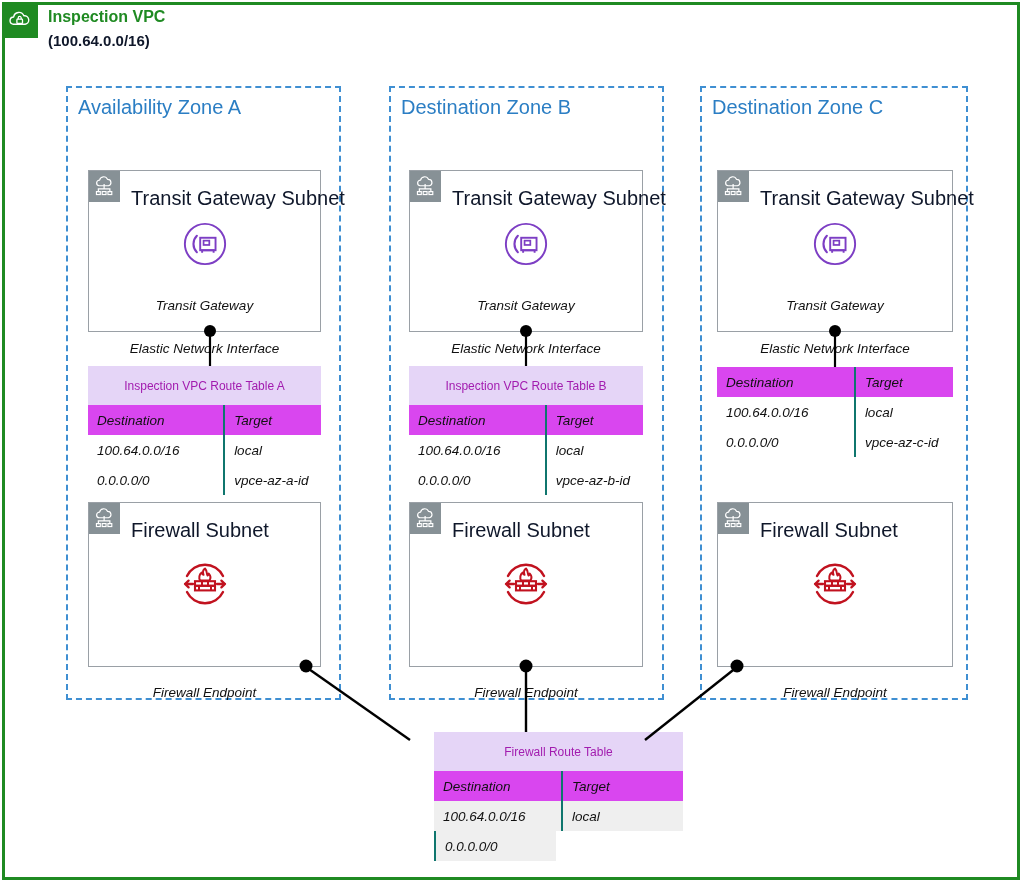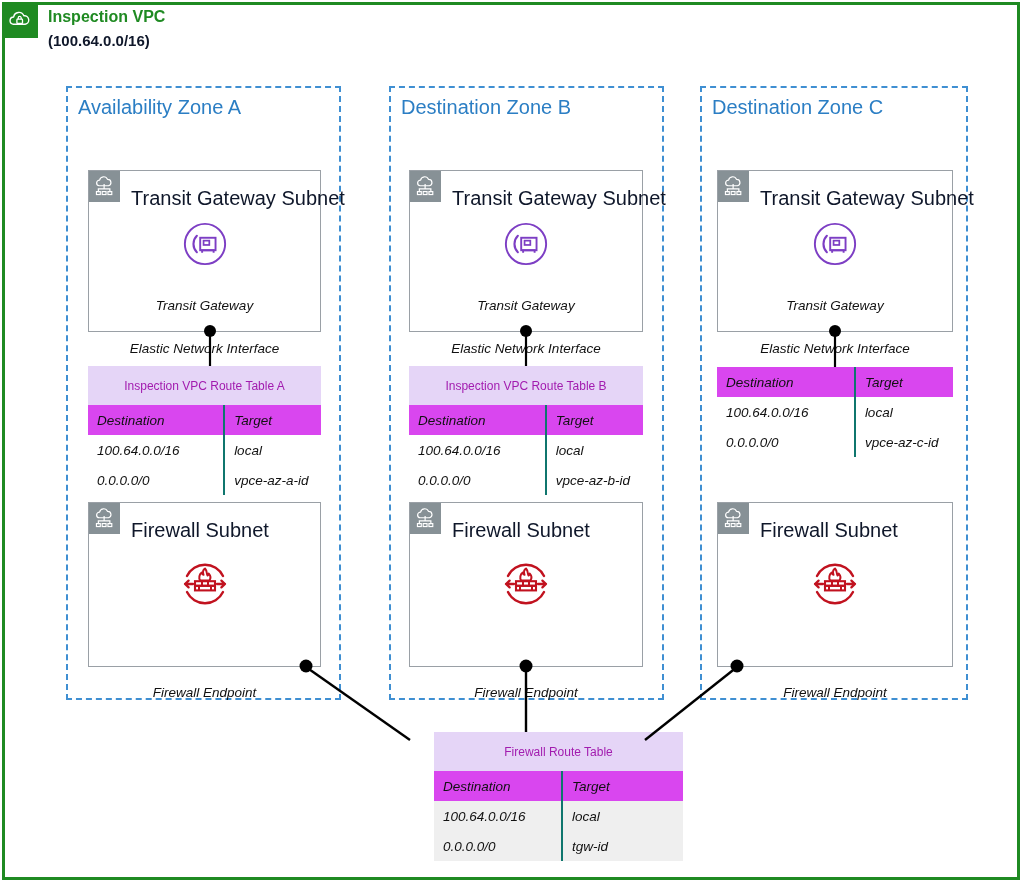--- a/index.html
+++ b/index.html
@@ -422,21 +422,20 @@
     <div class="rt-row rt-head">
       <div>Destination</div>
       <div>Target</div>
     </div>
     <div class="rt-row rt-body">
       <div>100.64.0.0/16</div>
       <div>local</div>
     </div>
     <div class="rt-row rt-body">
       <div>0.0.0.0/0</div>
-      <div>tgw-id</div>
     </div>
   </div>
 
   <svg class="conn-svg" aria-hidden="true">
 
     <line x1="210" y1="332" x2="210" y2="366" stroke="#000000" stroke-width="2.2"></line>
     <circle cx="210" cy="331" r="6" fill="#000000"></circle>
 
     <line x1="526" y1="332" x2="526" y2="366" stroke="#000000" stroke-width="2.2"></line>
     <circle cx="526" cy="331" r="6" fill="#000000"></circle>

